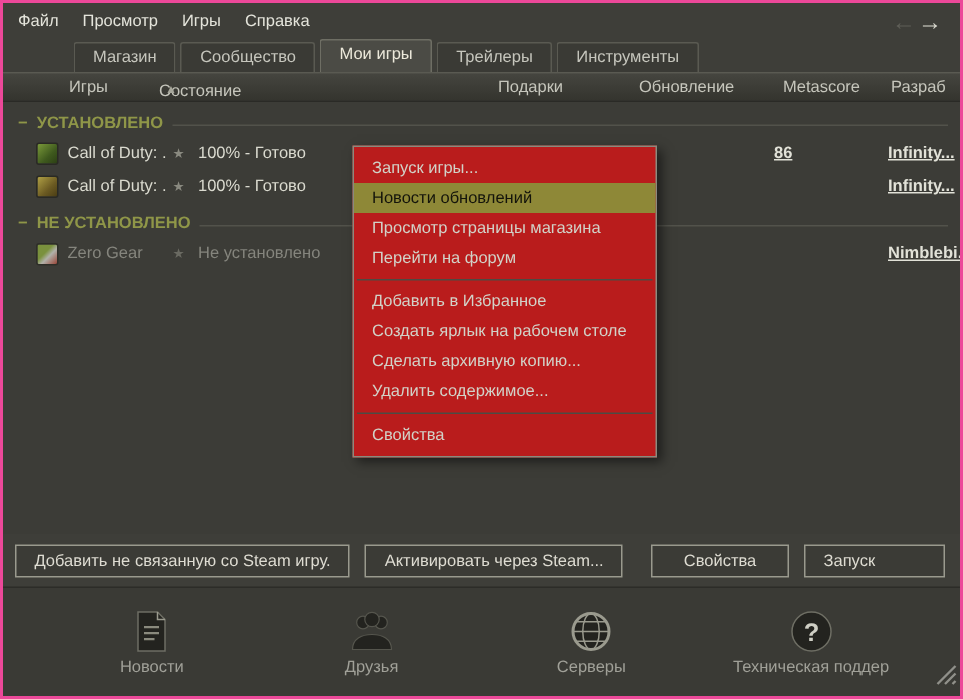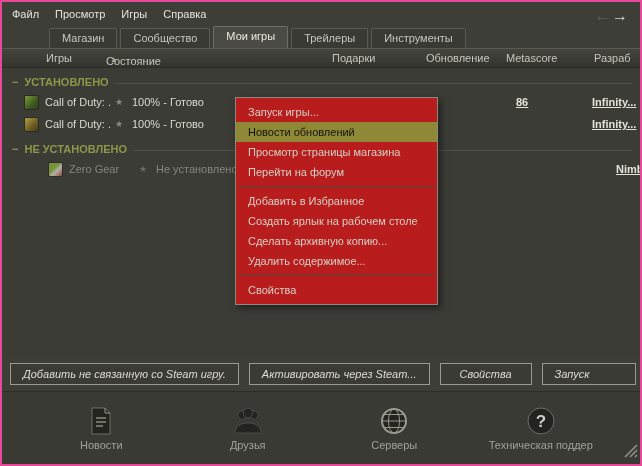--- a/index.html
+++ b/index.html
@@ -20,54 +20,54 @@
   
   .tabs{display:flex;gap:3px;padding-left:8px;align-items:flex-end;height:22px;margin-left:39px;}
   .tab{background:#3a3a35;border:1px solid #5a5a52;border-bottom:none;border-radius:2px 2px 0 0;
     padding:3px 12px 4px;font-size:11px;color:#c6c6bd;white-space:nowrap;}
   .tab.active{background:#4b4b45;color:#ece9db;border-color:#6e6e64;padding-bottom:6px;}
   
   .colhead{position:relative;height:20px;background:linear-gradient(#45453f,#34342e);
     border-top:1px solid #5a5a52;border-bottom:1px solid #2a2a26;font-size:11px;color:#c6c6bc;}
   .colhead span{position:absolute;top:3px;white-space:nowrap;}
   .ch-games{left:44px;} .ch-state{left:104px;} .ch-gifts{left:330px;}
-  .ch-update{left:424px;} .ch-meta{left:504px;} .ch-dev{left:592px;}
+  .ch-update{left:424px;} .ch-meta{left:520px;} .ch-dev{left:592px;}
   .sort-arrow{font-size:8px;color:#a8a89c;margin-left:4px;}
   
   .list{position:absolute;top:66px;left:0;right:0;height:288px;background:#3c3c37;}
   .section-hdr{display:flex;align-items:center;gap:6px;padding:8px 8px 3px 10px;
     font-size:11px;font-weight:bold;color:var(--section-title);}
   .section-hdr .rule{flex:1;border-top:1px solid #52524b;margin-top:2px;}
   .collapse-glyph{font-weight:bold;}
   .game-row{display:flex;align-items:center;height:22px;padding-left:22px;font-size:11px;
     color:#dadacf;position:relative;}
   .game-icon{width:15px;height:15px;border-radius:2px;margin-right:6px;flex:none;border:1px solid #2a2a24;}
   .gi-1{background:linear-gradient(135deg,#7b9a3a,#3f5a1e 60%,#2c3f14);}
   .gi-2{background:linear-gradient(135deg,#b0a045,#6b5a22 60%,#4a3d14);}
   .gi-3{background:linear-gradient(135deg,#8fae3f 40%,#d8d8d0 60%,#b84a3a);}
   .game-name{width:66px;white-space:nowrap;overflow:hidden;}
   .star{color:#8a8a80;font-size:9px;margin:0 5px 0 4px;width:12px;flex:none;}
   .status{white-space:nowrap;}
   .meta{position:absolute;left:514px;font-weight:bold;text-decoration:underline;color:#e2e2d8;}
   .dev{position:absolute;left:590px;font-weight:bold;text-decoration:underline;
     color:#e2e2d8;white-space:nowrap;}
-  .row-dim{color:var(--dim);margin-left:24px;}
+  .row-dim{color:var(--dim);}
   .row-dim .star{color:#6a6a62;}
   .row-dim .game-icon{opacity:.75;}
   
   .ctx-menu{position:absolute;left:233px;top:95px;width:203px;background:#b91c1c;
     border:1px solid #8a8a7e;box-shadow:3px 3px 7px rgba(0,0,0,.5);padding:4px 0;
     z-index:5;font-size:11px;color:#d2d2c8;}
   .ctx-item{padding:4px 12px;white-space:nowrap;cursor:default;}
   .ctx-item.hl{background:var(--menu-highlight);color:#14140b;}
   .ctx-sep{height:1px;background:#4c4c44;margin:4px 2px;}
   
   .btn-row{position:absolute;left:8px;right:10px;top:361px;display:flex;gap:10px;font-size:11px;}
   .btn{background:#3b3b36;border:1px solid #9a9a8e;border-radius:0;color:#dedcd2;
-    padding:4px 12px;white-space:nowrap;cursor:default;font-style:italic;}
+    padding:4px 12px;white-space:nowrap;cursor:default;}
   .btn-props{margin-left:auto;min-width:92px;text-align:center;}
   .btn-launch{min-width:94px;}
   
   .dock{position:absolute;left:0;right:0;bottom:0;height:73px;background:#3a3a35;
     border-top:1px solid #2c2c28;display:flex;justify-content:space-around;
     align-items:center;padding:0 26px;}
   .dock-item{display:flex;flex-direction:column;align-items:center;gap:2px;
     color:#a0a098;font-size:11px;width:116px;cursor:default;}
   .dock-item svg{display:block;}
   .resize-grip{position:absolute;right:2px;bottom:2px;}

